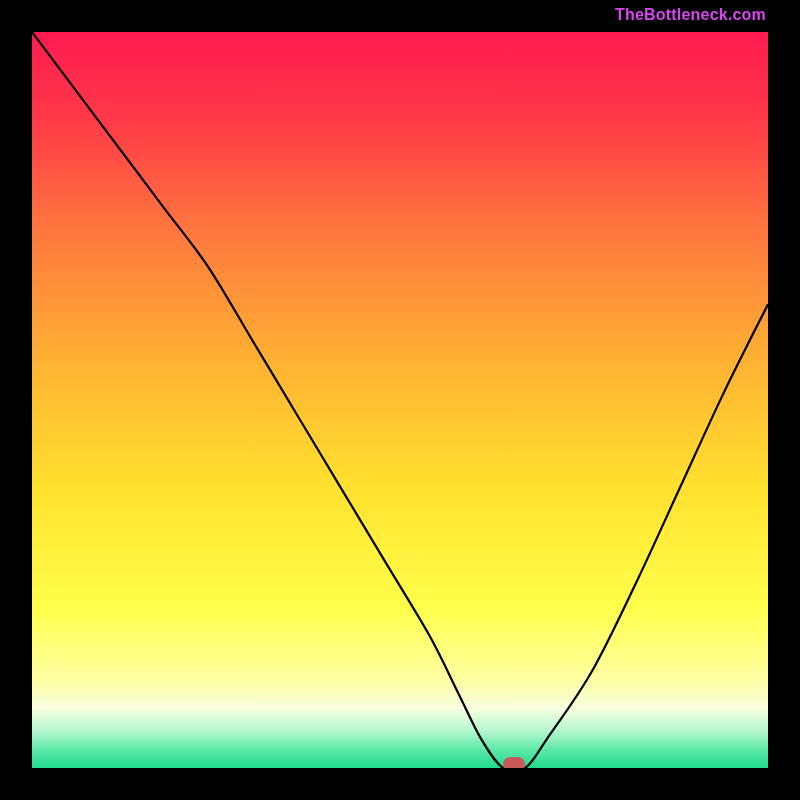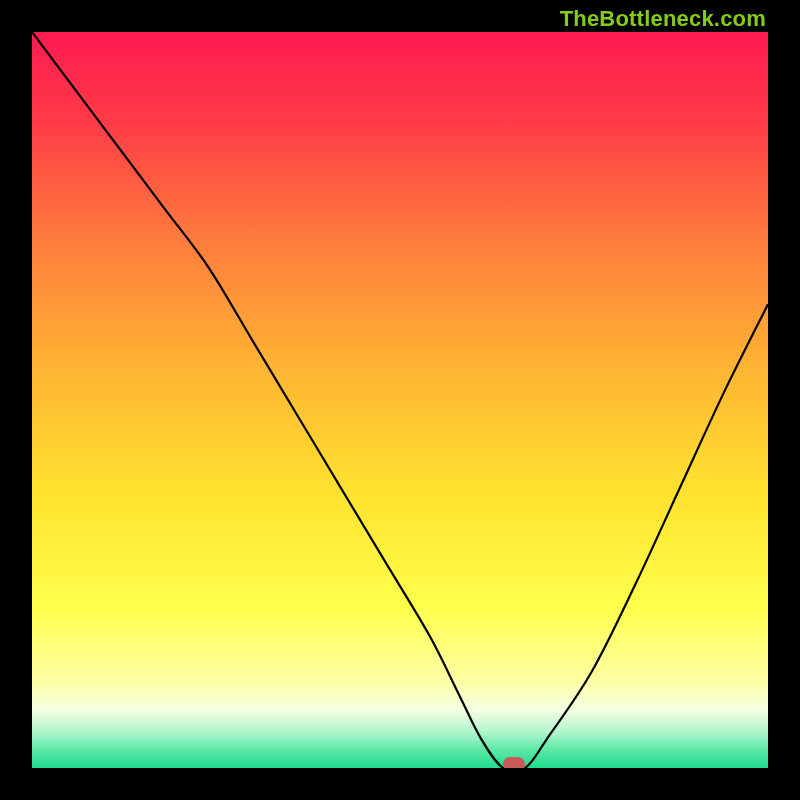--- a/index.html
+++ b/index.html
@@ -32,22 +32,22 @@
   .curve-svg {
     position: absolute;
     inset: 0;
     width: 100%;
     height: 100%;
   }
   .watermark {
     position: absolute;
     top: 6px;
     right: 34px;
-    color: #84cc16;
-    font-size: 22px;
+    color: #d946ef;
+    font-size: 16px;
     font-weight: 600;
     letter-spacing: 0.2px;
   }
   .marker {
     position: absolute;
     width: 22px;
     height: 14px;
     border-radius: 7px;
     background: #c85a5a;
   }

